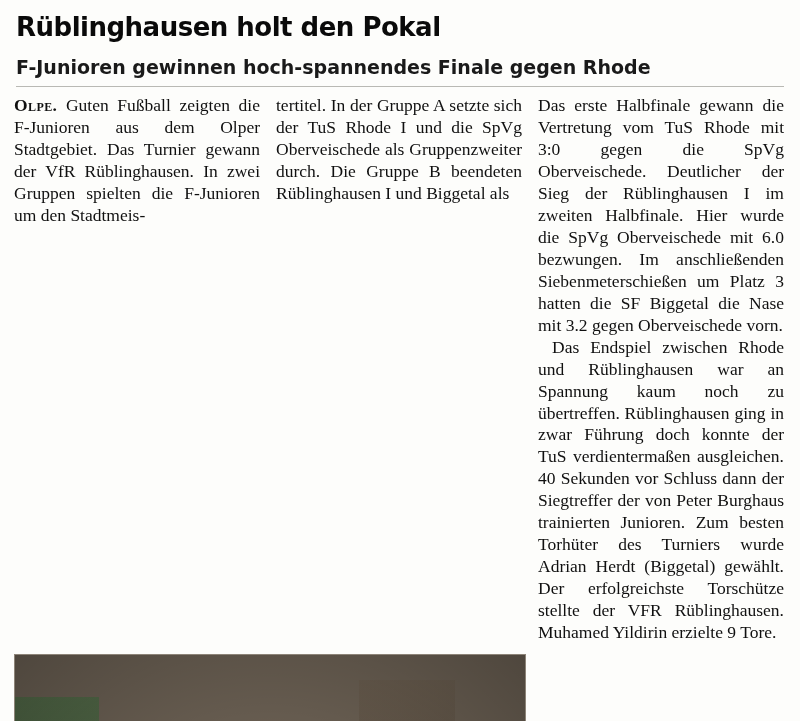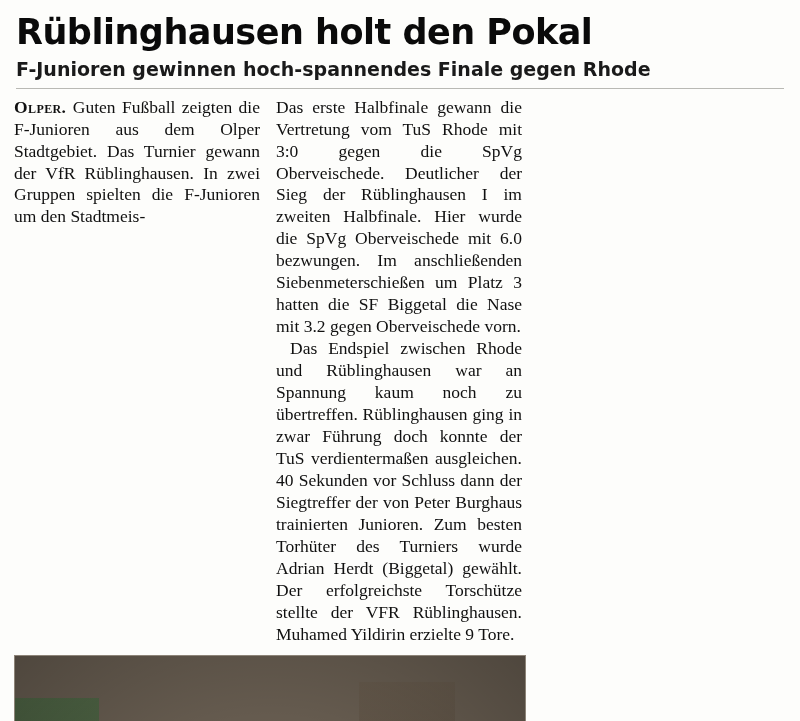--- a/index.html
+++ b/index.html
@@ -18,33 +18,33 @@
     position: relative;
     width: 800px;
     height: 721px;
     box-sizing: border-box;
     padding: 10px 14px 6px 14px;
     background: #fdfdfb;
   }
   .headline {
     font-family: "DejaVu Sans", sans-serif;
     font-weight: bold;
-    font-size: 35px;
+    font-size: 26px;
     line-height: 1.05;
     letter-spacing: -0.5px;
     color: #0a0a0a;
     margin: 4px 0 2px 2px;
   }
   .subhead {
     font-family: "DejaVu Sans", sans-serif;
     font-weight: bold;
     font-size: 19px;
     line-height: 1.1;
     color: #1a1a1a;
-    margin: 8px 0 8px 2px;
+    margin: 16px 0 8px 2px;
   }
   .rule {
     height: 1px;
     background: #b9b9b4;
     margin: 4px 2px 8px 2px;
   }
   .columns {
     display: flex;
     gap: 16px;
     align-items: flex-start;
@@ -122,23 +122,26 @@
 
 <div class="page">
 
   <h1 class="headline">Rüblinghausen holt den Pokal</h1>
   <h2 class="subhead">F-Junioren gewinnen hoch-spannendes Finale gegen Rhode</h2>
   <div class="rule"></div>
 
   <div class="columns">
 
     <div class="col">
-      <p><span class="dropcity">Olper.</span> <span>Guten Fußball zeigten die F-Junioren aus dem Olper Stadtgebiet. Das Turnier gewann der VfR Rüblinghausen. In zwei Gruppen spielten die F-Junioren um den Stadtmeis-</span></p>
+      <p><span class="dropcity">Olpe.</span> <span>Guten Fußball zeigten die F-Junioren aus dem Olper Stadtgebiet. Das Turnier gewann der VfR Rüblinghausen. In zwei Gruppen spielten die F-Junioren um den Stadtmeis-</span></p>
     </div>
 
+    <div class="col">
+      <p>tertitel. In der Gruppe A setzte sich der TuS Rhode I und die SpVg Oberveischede als Gruppenzweiter durch. Die Gruppe B beendeten Rüblinghausen I und Biggetal als</p>
+    </div>
 
     <div class="col right-col">
       <p>Das erste Halbfinale gewann die Vertretung vom TuS Rhode mit 3:0 gegen die SpVg Oberveischede. Deutlicher der Sieg der Rüblinghausen I im zweiten Halbfinale. Hier wurde die SpVg Oberveischede mit 6.0 bezwungen. Im anschließenden Siebenmeterschießen um Platz 3 hatten die SF Biggetal die Nase mit 3.2 gegen Oberveischede vorn.</p>
       <p>Das Endspiel zwischen Rhode und Rüblinghausen war an Spannung kaum noch zu übertreffen. Rüblinghausen ging in zwar Führung doch konnte der TuS verdientermaßen ausgleichen. 40 Sekunden vor Schluss dann der Siegtreffer der von Peter Burghaus trainierten Junioren. Zum besten Torhüter des Turniers wurde Adrian Herdt (Biggetal) gewählt. Der erfolgreichste Torschütze stellte der VFR Rüblinghausen. Muhamed Yildirin erzielte 9 Tore.</p>
     </div>
 
   </div>
 
   <div class="photo-wrap">
     <div class="photo">

